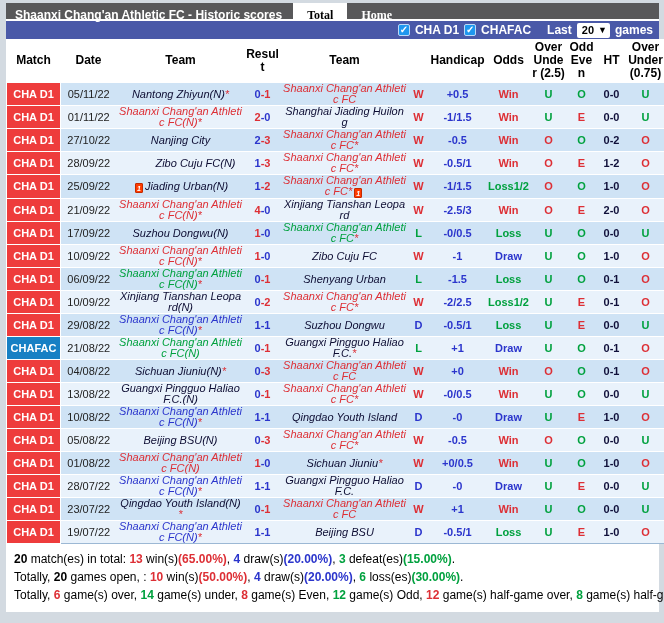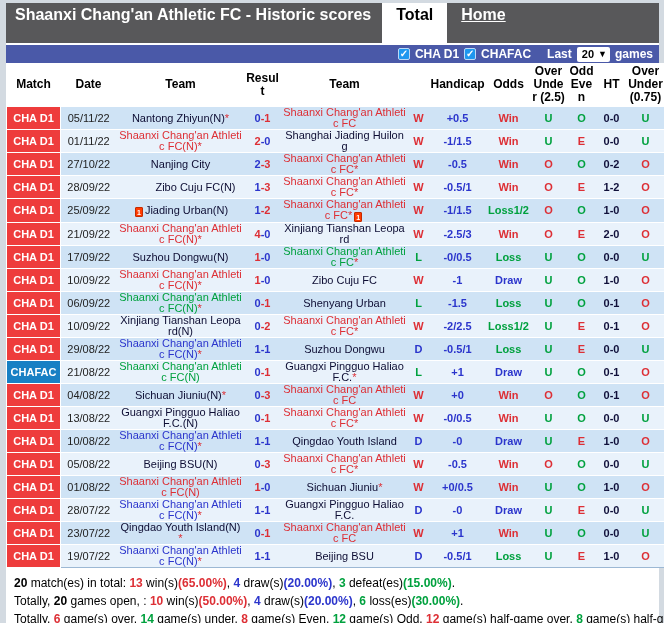--- a/index.html
+++ b/index.html
@@ -6,25 +6,25 @@
   html,body { margin:0; padding:0; }
   body {
     width:664px; height:623px; overflow:hidden;
     background:#d3dae1;
     font-family:"Liberation Sans", sans-serif;
   }
   .frame { margin:3px 5px 0 6px; width:653px; min-height:608px; background:#fff; }
 
   
   .titlebar {
-    height:40px; background:#58585a; color:#fff;
-    display:flex; align-items:stretch; font-size:16px; font-weight:bold;
+    height:16px; background:#58585a; color:#fff;
+    display:flex; align-items:stretch; font-size:12px; font-weight:bold;
   }
   .titlebar .title { line-height:24px; padding:0 11px 0 9px; }
-  .tab { line-height:24px; padding:0 14px; cursor:pointer; }
+  .tab { line-height:24px; padding:0 14px; cursor:pointer;font-family:Liberation Serif, serif; }
   .tab.active { background:#ffffff; color:#000; }
   .tab.link { text-decoration:underline; }
   .notes { margin-left:auto; display:flex; align-items:center; gap:4px; padding-right:7px; }
 
   
   .cb {
     display:inline-block; width:13px; height:13px; border-radius:2px;
     background:#1e97ef; border:1px solid #bcd9f7;
     color:#fff; font-size:10px; line-height:11px; text-align:center; cursor:pointer;
   }
@@ -55,21 +55,21 @@
     font-size:11px; text-align:center; vertical-align:middle;
     line-height:11px; padding:0; border-top:1px solid #fff;
     font-weight:bold; color:#0d0d33;
   }
   tbody tr.a { background:#cfe3f5; }
   tbody tr.b { background:#e9f2fb; }
   td.comp { color:#fff; font-size:11px; border:1px solid #fff; }
   td.comp.d1  { background:#ee3c3c; }
   td.comp.fac { background:#1780c4; }
   td.date { color:#222; font-weight:normal; }
-  td.team { word-break:break-all; font-weight:normal; padding:0 2px; }
+  td.team { word-break:break-all; font-weight:normal; padding:0 2px;font-style:italic; }
   td.ht { color:#10103a; }
 
   .card {
     display:inline-block; width:8px; height:10px; margin:0 2px; vertical-align:-1px;
     background:#ff3c00; border:1px solid #c52a00; border-radius:1px;
     color:#fff; font-size:7px; line-height:9px; font-weight:bold; text-align:center;
   }
 
   
   .summary { background:#fff; padding:5px 8px 9px 8px; font-size:12px; color:#000; }

